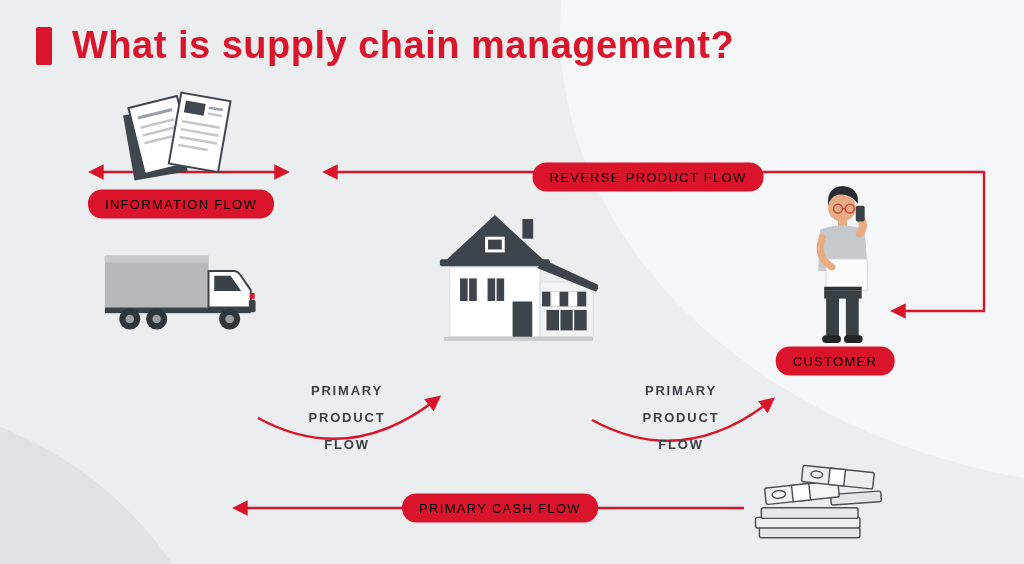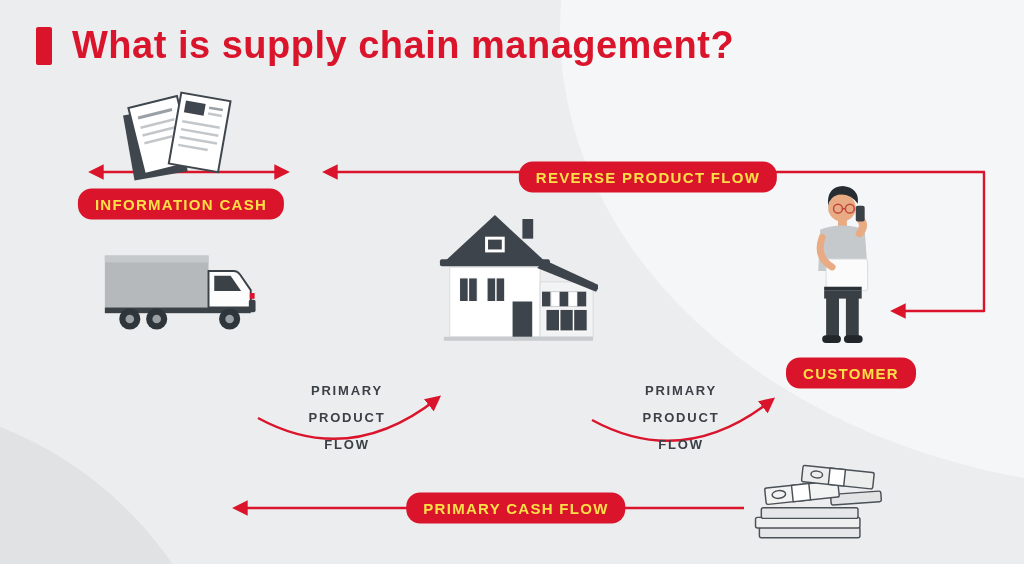--- a/index.html
+++ b/index.html
@@ -14,22 +14,22 @@
   .title-row{ position:absolute; left:36px; top:24px; display:flex; align-items:center; gap:20px; z-index:5; }
   .accent-bar{ width:16px; height:38px; background:#d9142b; border-radius:2px; }
   h1{ font-size:38px; font-weight:bold; color:#d9142b; letter-spacing:0.5px; white-space:nowrap; }
 
   svg.arrows{ position:absolute; left:0; top:0; width:1024px; height:564px; z-index:1; }
   .aline{ fill:none; stroke:#d9142b; stroke-width:2.4; stroke-linejoin:round; }
 
   .icon{ position:absolute; z-index:2; }
   .icon svg{ display:block; }
 
-  .pill{ position:absolute; z-index:3; transform:translate(-50%,-50%); background:#d9142b; color:#fde047;
-         font-size:15px; font-weight:bold; letter-spacing:1.3px; padding:7px 17px; border-radius:14px;
+  .pill{ position:absolute; z-index:3; transform:translate(-50%,-50%); background:#d9142b; color:#000000;
+         font-size:13px; font-weight:normal; letter-spacing:1.3px; padding:7px 17px; border-radius:14px;
          white-space:nowrap; }
 
   .flow-text{ position:absolute; z-index:2; transform:translate(-50%,-50%); width:104px; text-align:center;
               font-size:13px; font-weight:bold; color:#3b4046; letter-spacing:1.8px; line-height:27px; }
 </style>
 </head>
 <body>
 
 <div class="canvas">
 
@@ -164,21 +164,21 @@
         <ellipse cx="38" cy="42" rx="7" ry="4" fill="none" stroke="#4a5157" stroke-width="1.5"></ellipse>
       </g>
       <g transform="rotate(6 100 28)">
         <rect x="62" y="18" width="74" height="17" rx="2" fill="#eceded" stroke="#4a5157" stroke-width="1.5"></rect>
         <rect x="90" y="18" width="16" height="17" fill="#ffffff" stroke="#4a5157" stroke-width="1.5"></rect>
         <ellipse cx="77" cy="26" rx="6" ry="3.5" fill="none" stroke="#4a5157" stroke-width="1.5"></ellipse>
       </g>
     </svg>
   </div>
 
-  <div class="pill" style="left:181px; top:204px;">INFORMATION CASH</div>
+  <div class="pill" style="left:181px; top:204px;">INFORMATION FLOW</div>
   <div class="pill" style="left:648px; top:177px;">REVERSE PRODUCT FLOW</div>
-  <div class="pill" style="left:835px; top:373px;margin-left:16px;">CUSTOMER</div>
-  <div class="pill" style="left:516px; top:508px;">PRIMARY CASH FLOW</div>
+  <div class="pill" style="left:835px; top:361px;">CUSTOMER</div>
+  <div class="pill" style="left:500px; top:508px;">PRIMARY CASH FLOW</div>
 
   <div class="flow-text" style="left:347px; top:417px;">PRIMARY PRODUCT FLOW</div>
   <div class="flow-text" style="left:681px; top:417px;">PRIMARY PRODUCT FLOW</div>
 
 </div>
 
 </body></html>

